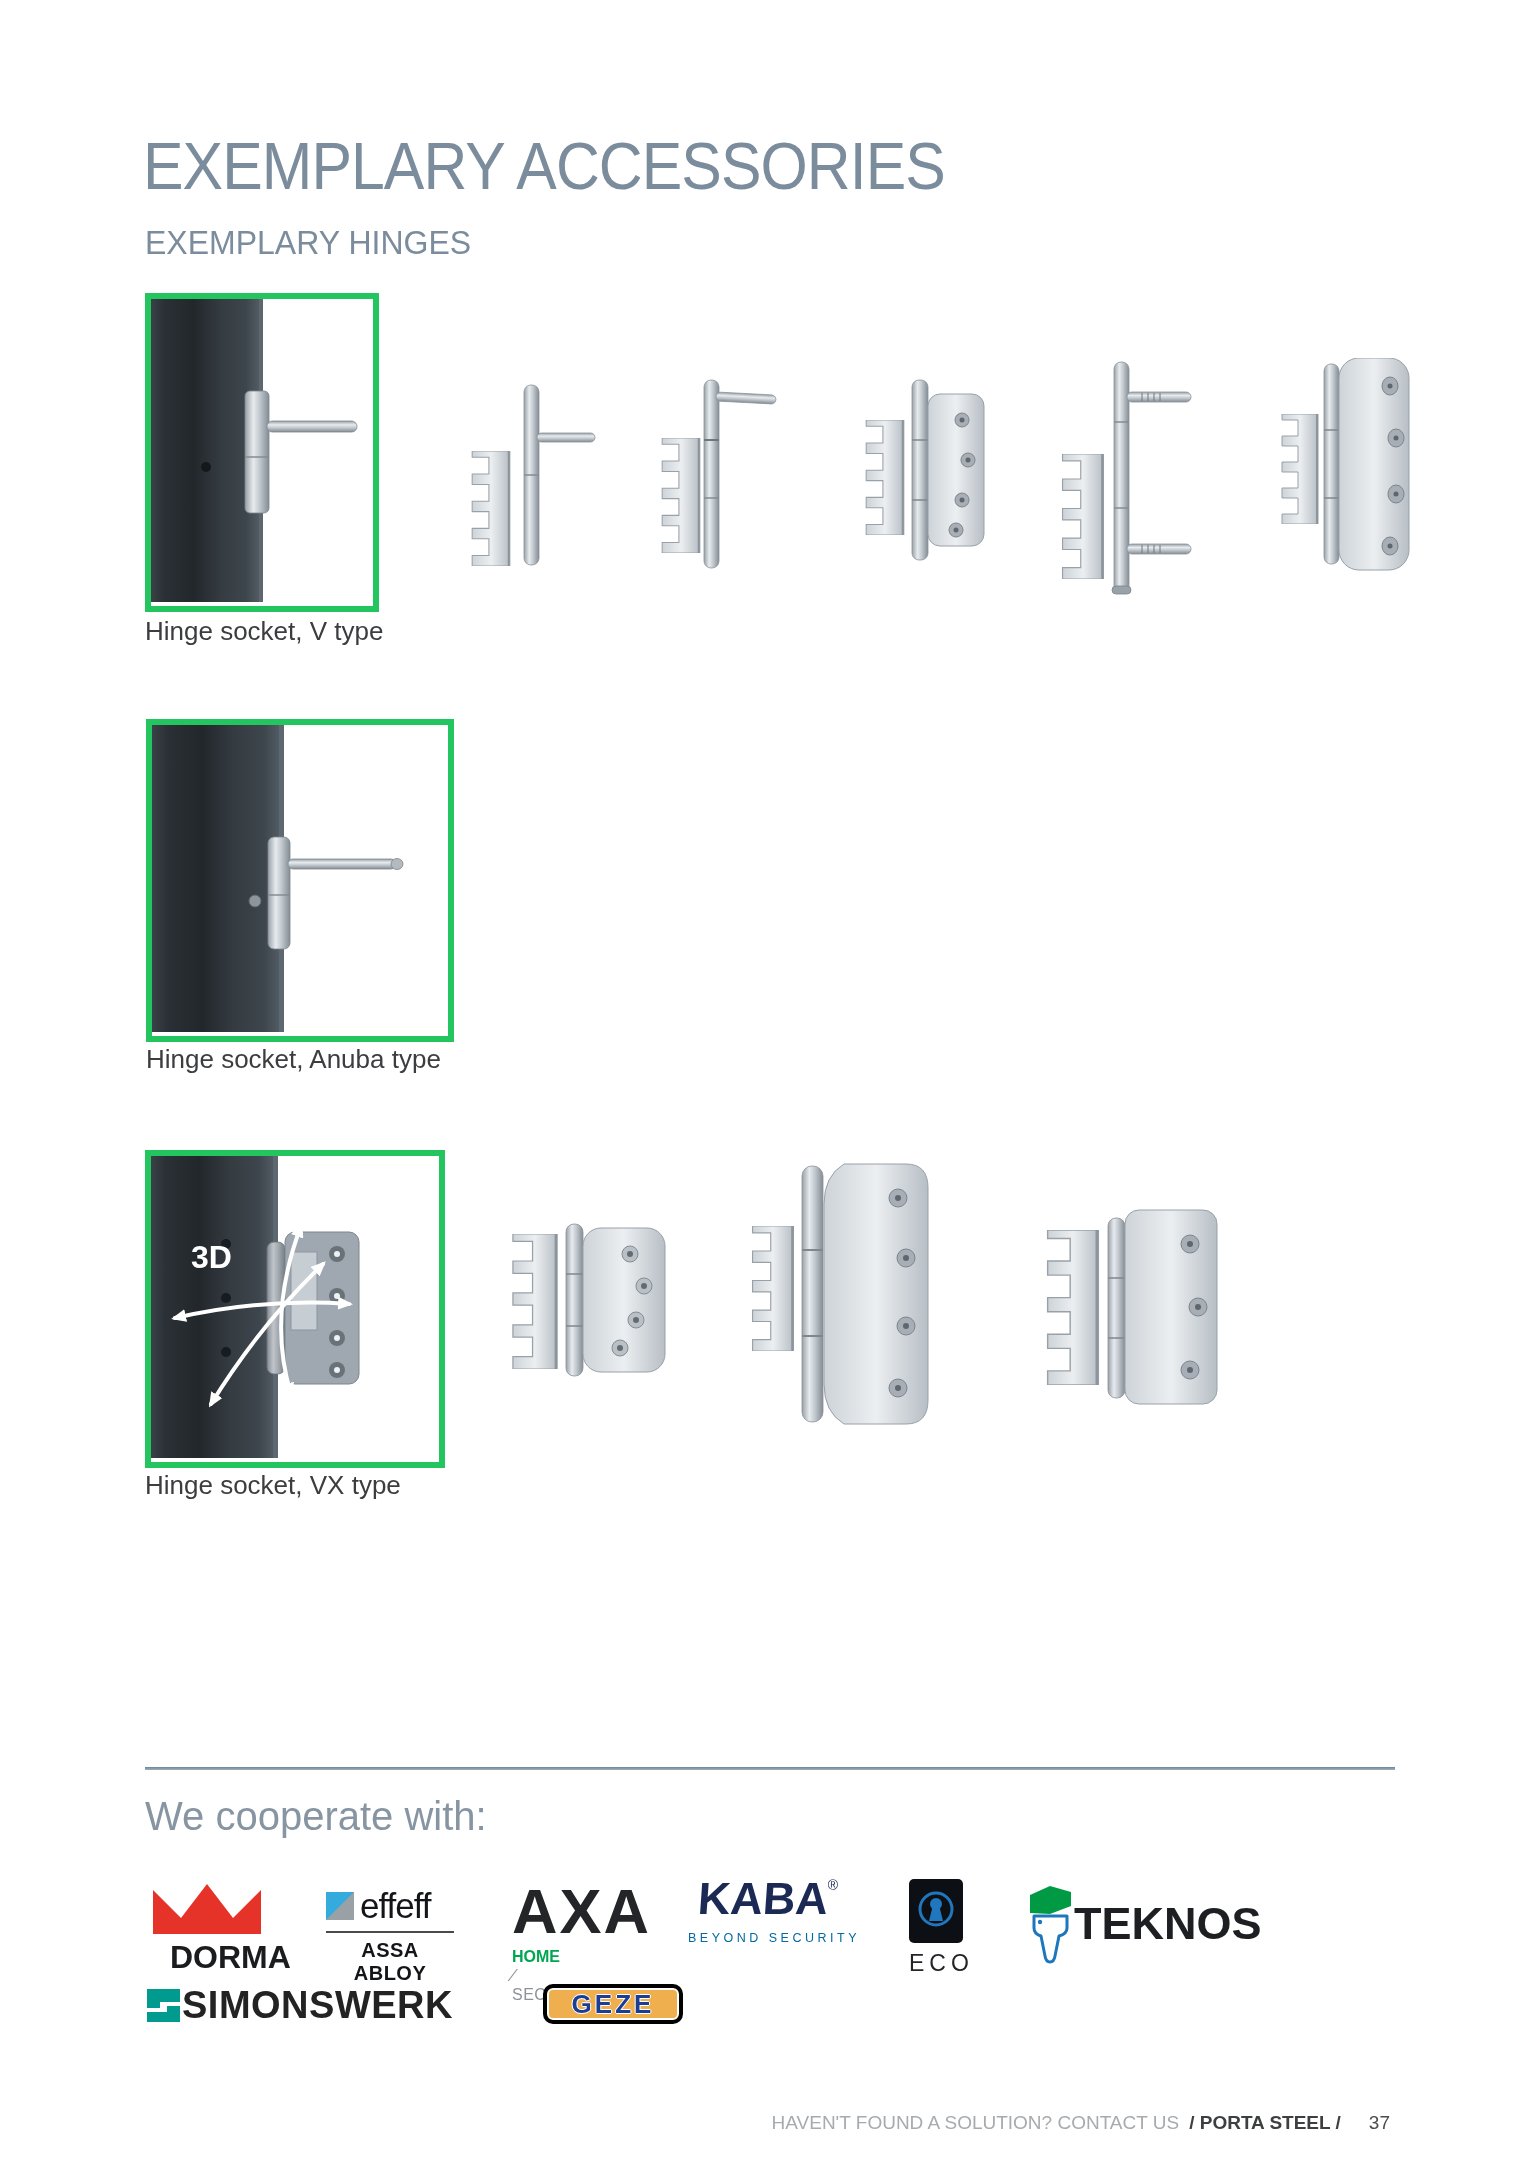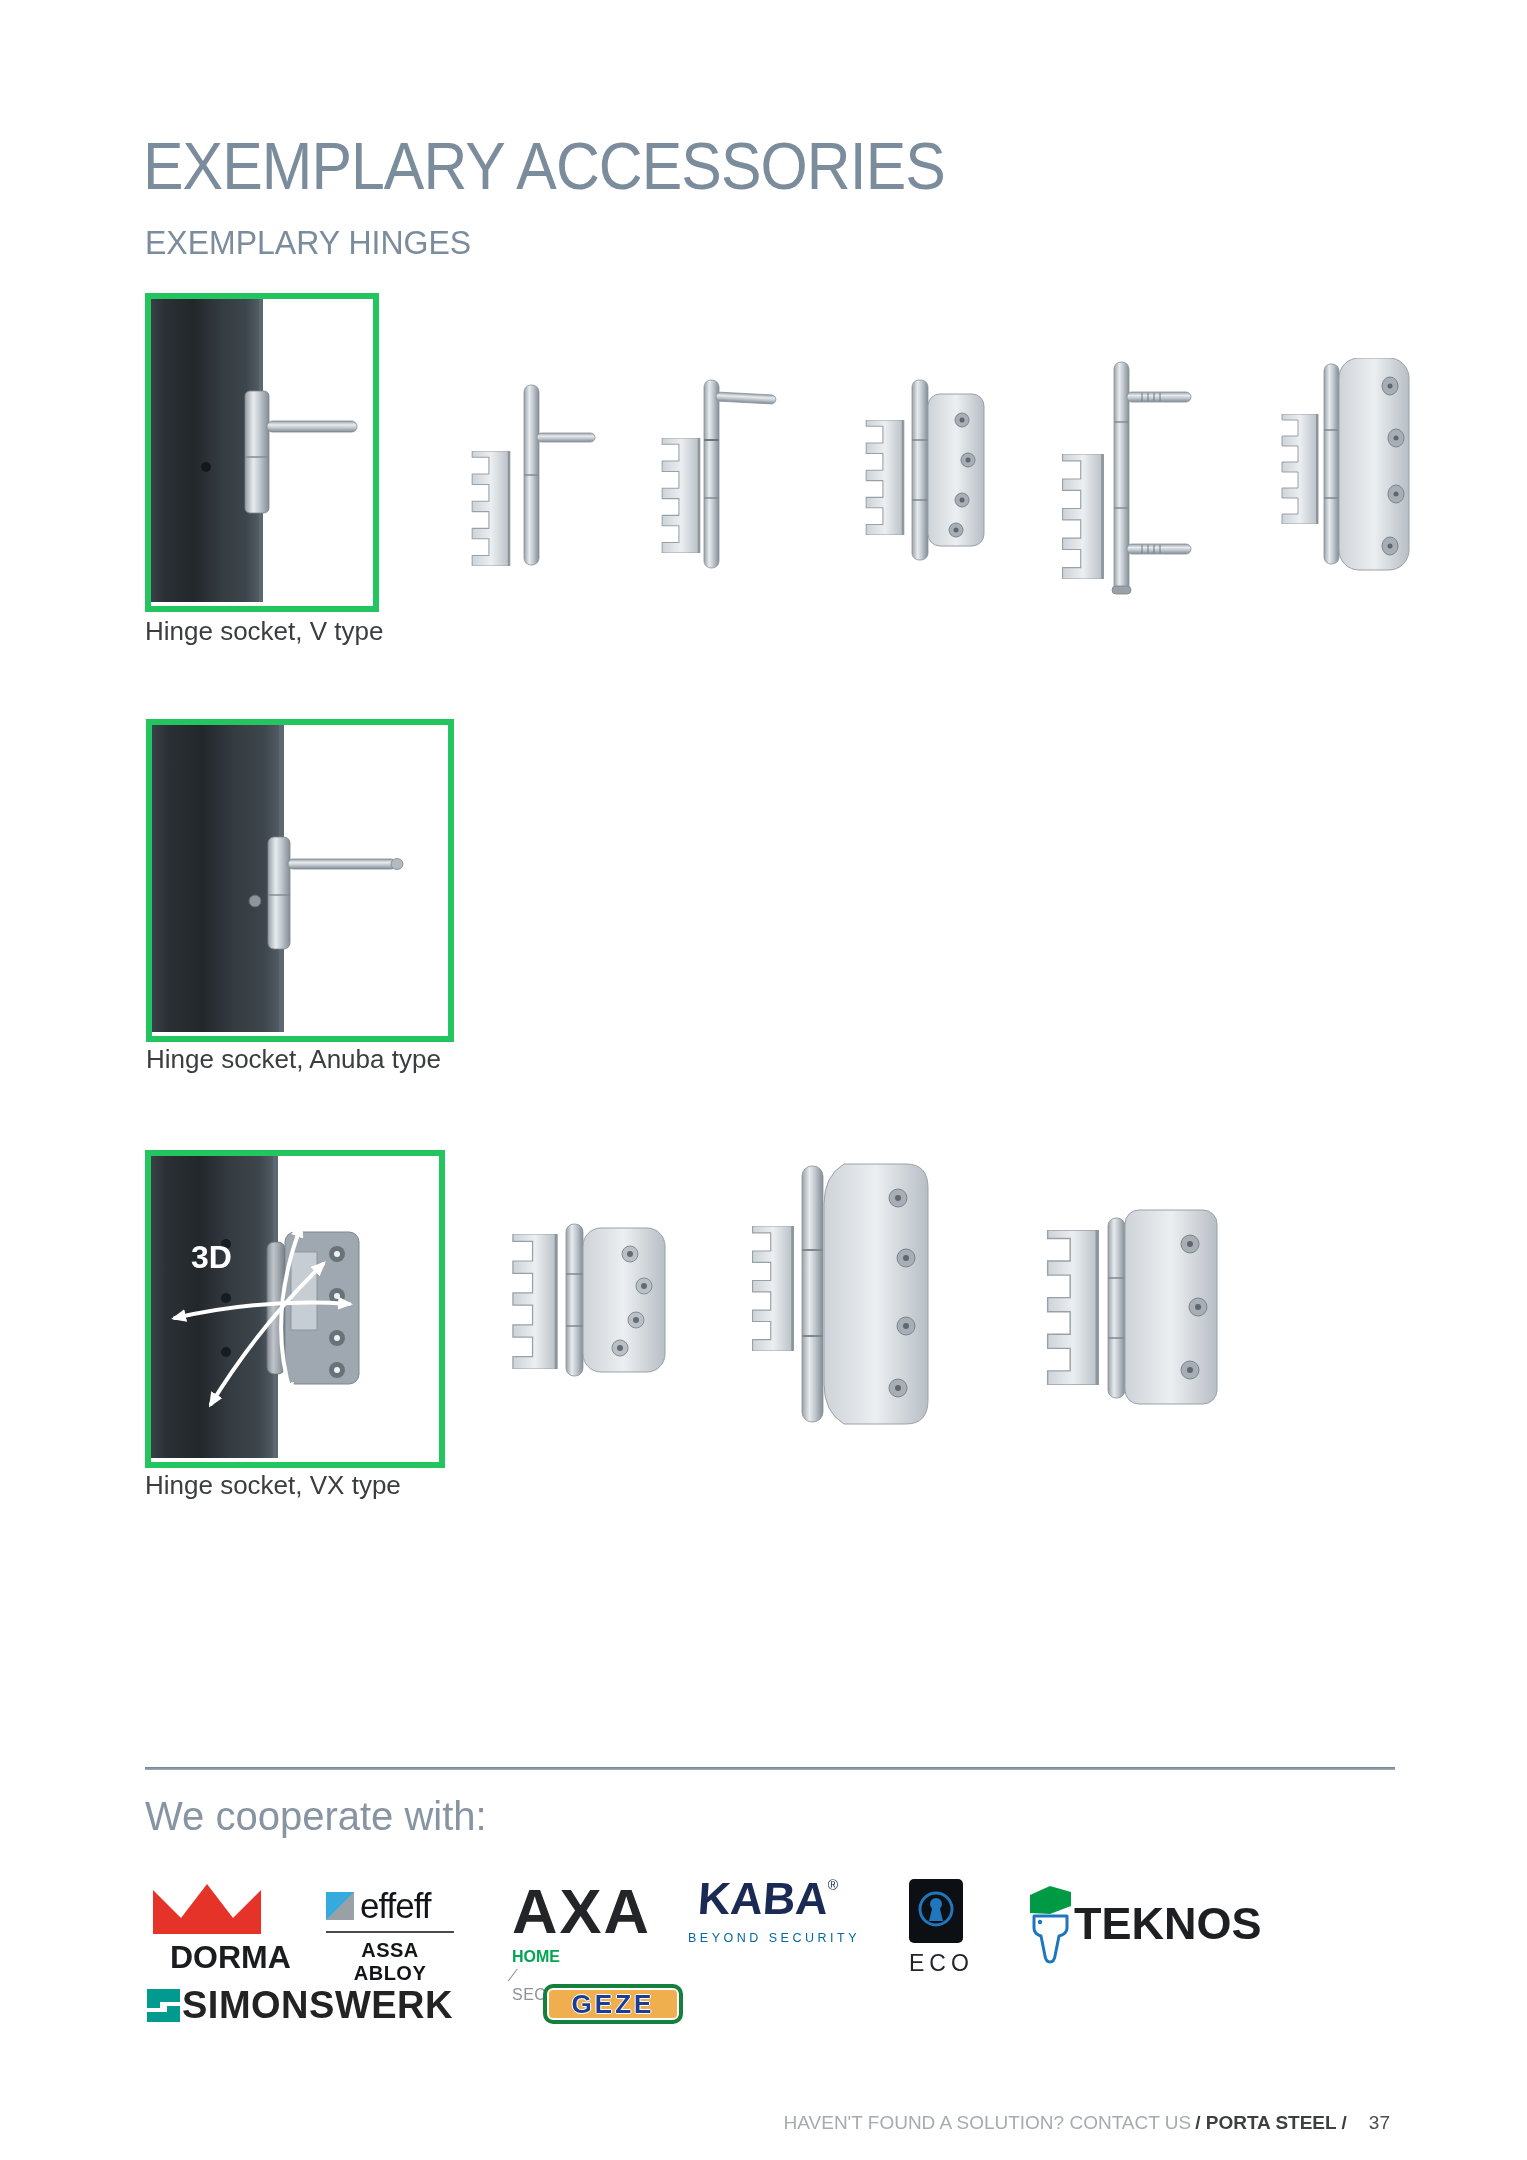--- a/index.html
+++ b/index.html
@@ -42,26 +42,26 @@
   .kaba{left:688px;top:1876px;width:160px;text-align:center;}
   .kaba-name{font-size:45px;font-weight:900;color:#1b2a55;line-height:1;transform:skewX(-4deg);display:inline-block;}
   .kaba-reg{font-size:14px;font-weight:400;color:#1b2a55;vertical-align:24px;}
   .kaba-tag{margin-top:10px;font-size:12.5px;font-weight:500;color:#0369a1;letter-spacing:3.5px;white-space:nowrap;}
   .eco{left:905px;top:1879px;width:62px;text-align:center;}
   .eco-name{font-size:23px;font-weight:400;color:#232528;letter-spacing:5px;margin-top:3px;margin-left:4px;}
   .teknos{left:1026px;top:1882px;display:flex;align-items:center;text-align:center;}
   .teknos-name{font-size:45px;font-weight:900;color:#1d1f22;letter-spacing:0px;}
   .simonswerk{left:147px;top:1984px;display:flex;align-items:center;gap:2px;}
   .simonswerk-name{font-size:38px;font-weight:900;color:#232323;letter-spacing:.5px;}
-  .geze{left:543px;top:1984px;width:132px;height:32px;background:#efaf4e;border:4px solid #15803d;
+  .geze{left:543px;top:1984px;width:132px;height:32px;background:#efaf4e;border:4px solid #000000;
     border-radius:10px;box-shadow:inset 0 0 0 2px #ffffff;display:flex;align-items:center;justify-content:center;}
   .geze-name{font-size:26px;font-weight:900;color:#1c3e92;letter-spacing:3px;
     text-shadow:-1px 0 #fff,1px 0 #fff,0 -1px #fff,0 1px #fff;}
   .footer{left:0;right:137px;top:2112px;display:flex;justify-content:flex-end;align-items:baseline;
-    gap:4px;font-size:19px;white-space:nowrap;}
+    gap:10px;font-size:19px;white-space:nowrap;}
   .footer-message{color:#a7abae;font-weight:300;}
   .footer-brand{color:#3e3f41;font-weight:bold;}
   .footer-page{color:#4a4c4e;margin-left:18px;}
 </style>
 </head>
 <body>
 
 <svg width="0" height="0" style="position:absolute" aria-hidden="true">
   <defs>
     <linearGradient id="gMetH" x1="0" y1="0" x2="1" y2="0">

